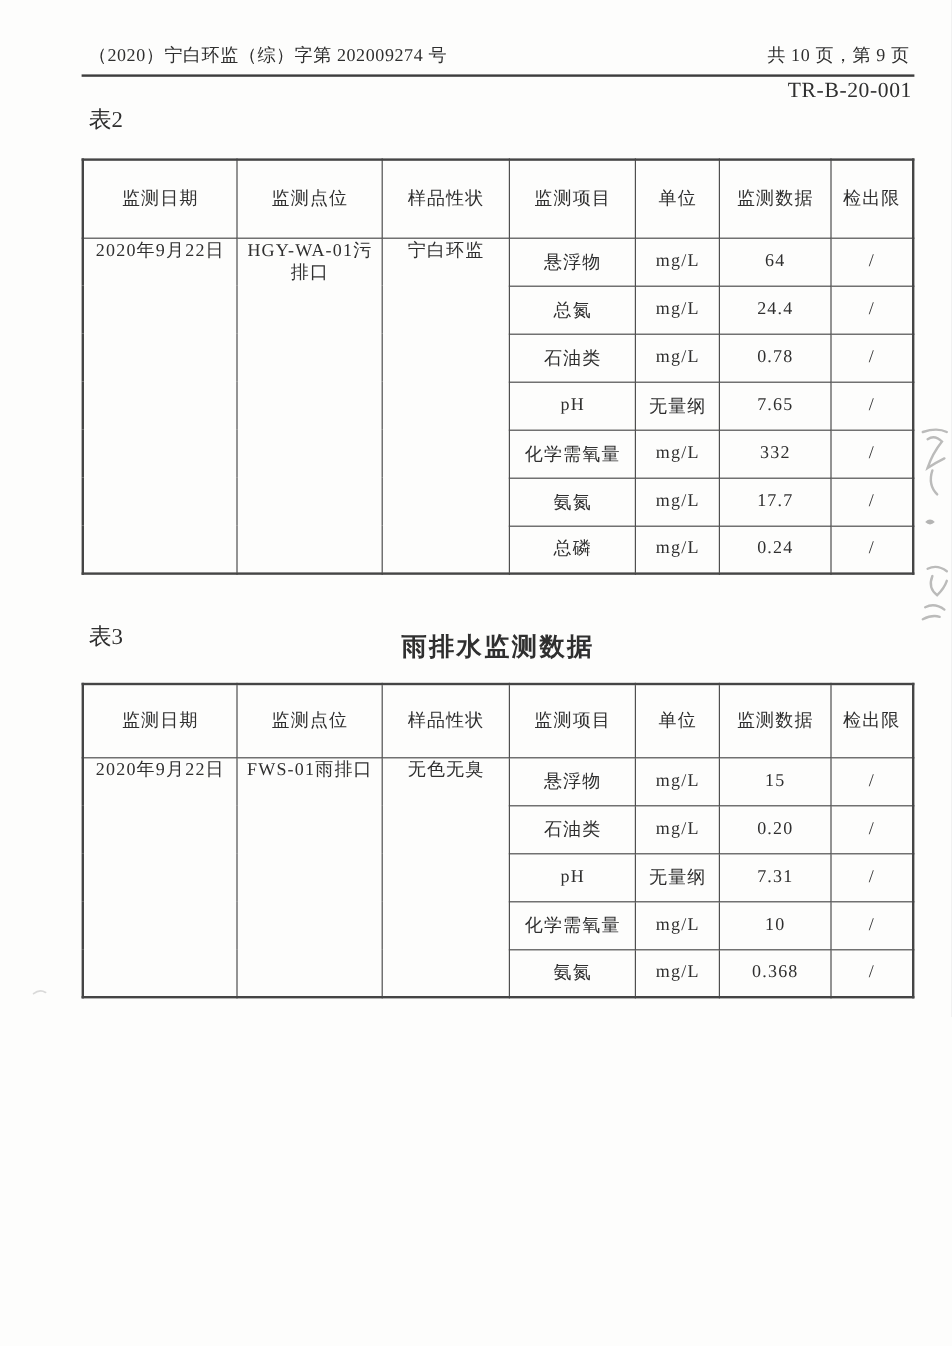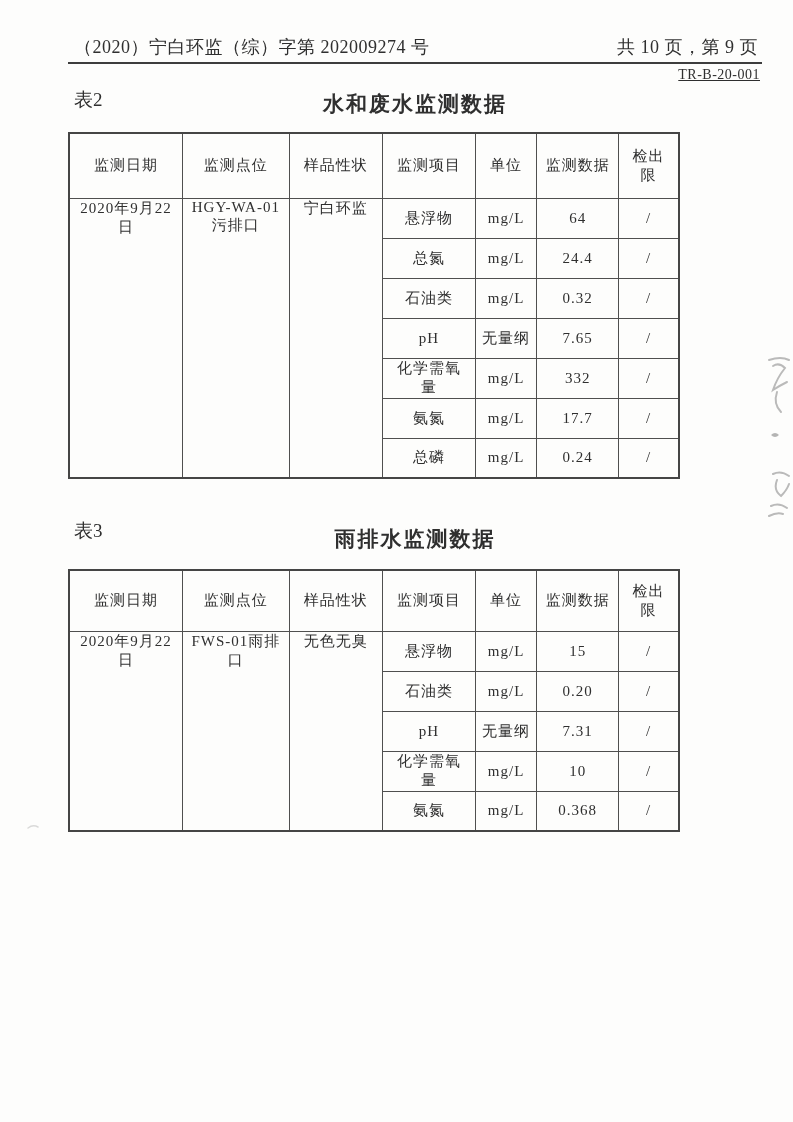--- a/index.html
+++ b/index.html
@@ -19,31 +19,30 @@
     top: 36px;
     width: 694px;
   }
   
   .hdr {
     display: flex;
     justify-content: space-between;
     align-items: flex-end;
     padding: 0 4px 4px 6px;
     border-bottom: 2px solid #3d3d3d;
-    font-size: 18px;
+    font-size: 15px;
     line-height: 22px;
     letter-spacing: 0.5px;
   }
   .doc-code {
     text-align: right;
-    font-size: 14px;
+    font-size: 18px;
     line-height: 18px;
     padding: 2px 2px 0 0;
     letter-spacing: 0.5px;
-    text-decoration: underline;
   }
   
   .caption {
     position: relative;
     height: 46px;
   }
   .caption .tbl-label {
     position: absolute;
     left: 6px;
     top: 3px;
@@ -58,21 +57,21 @@
     text-align: center;
     font-size: 21px;
     font-weight: bold;
     letter-spacing: 2px;
   }
   .caption.second { height: 50px; margin-top: 38px; }
   .caption.second .tbl-label { top: 1px; }
   .caption.second .tbl-title { top: 8px; }
   
   table.mon {
-    width: 612px;
+    width: 694px;
     border-collapse: collapse;
     table-layout: fixed;
     border: 2px solid #454545;
     font-size: 15px;
     font-family: Liberation Serif, serif;
   }
   table.mon th, table.mon td {
     border: 1px solid #4f4f4f;
     text-align: center;
     font-weight: normal;
@@ -111,21 +110,20 @@
   <div class="content">
 
     <div class="hdr">
       <span>（2020）宁白环监（综）字第 202009274 号</span>
       <span>共 10 页，第 9 页</span>
     </div>
     <div class="doc-code">TR-B-20-001</div>
 
     <div class="caption">
       <span class="tbl-label">表2</span>
-      <div class="tbl-title">水和废水监测数据</div>
     </div>
 
     <div class="gap"></div>
 
     <table class="mon">
       <colgroup>
         <col class="col-date">
           <col class="col-site">
           <col class="col-appr">
         <col class="col-item">
@@ -156,21 +154,21 @@
         </tr>
         <tr>
           <td>总氮</td>
           <td>mg/L</td>
           <td>24.4</td>
           <td>/</td>
         </tr>
         <tr>
           <td>石油类</td>
           <td>mg/L</td>
-          <td>0.32</td>
+          <td>0.78</td>
           <td>/</td>
         </tr>
         <tr>
           <td>pH</td>
           <td>无量纲</td>
           <td>7.65</td>
           <td>/</td>
         </tr>
         <tr>
           <td>化学需氧量</td>

